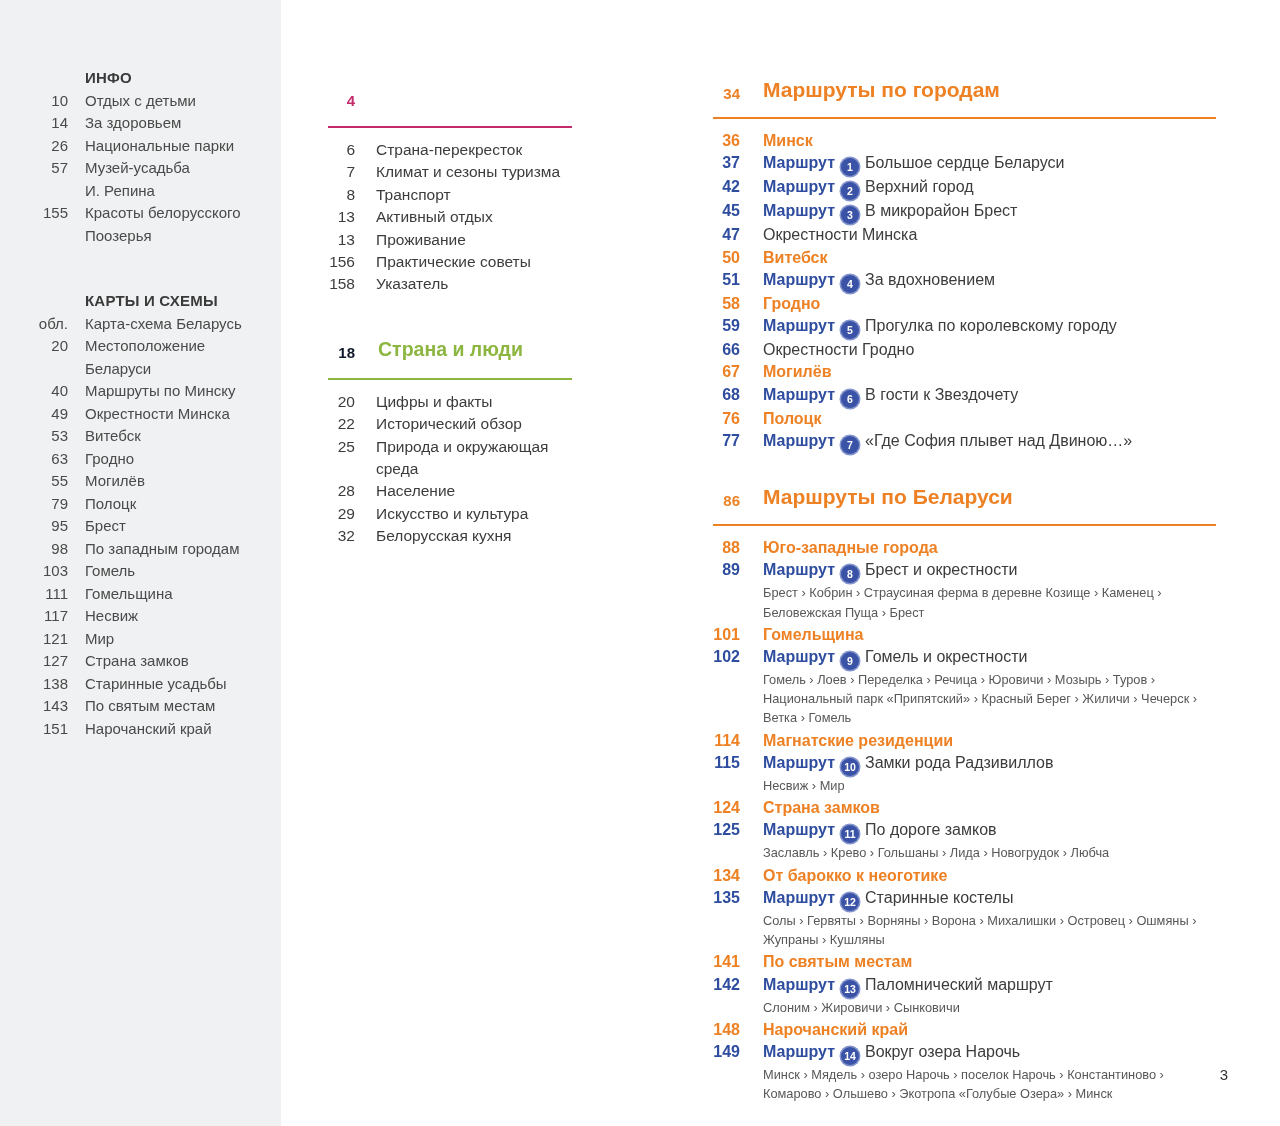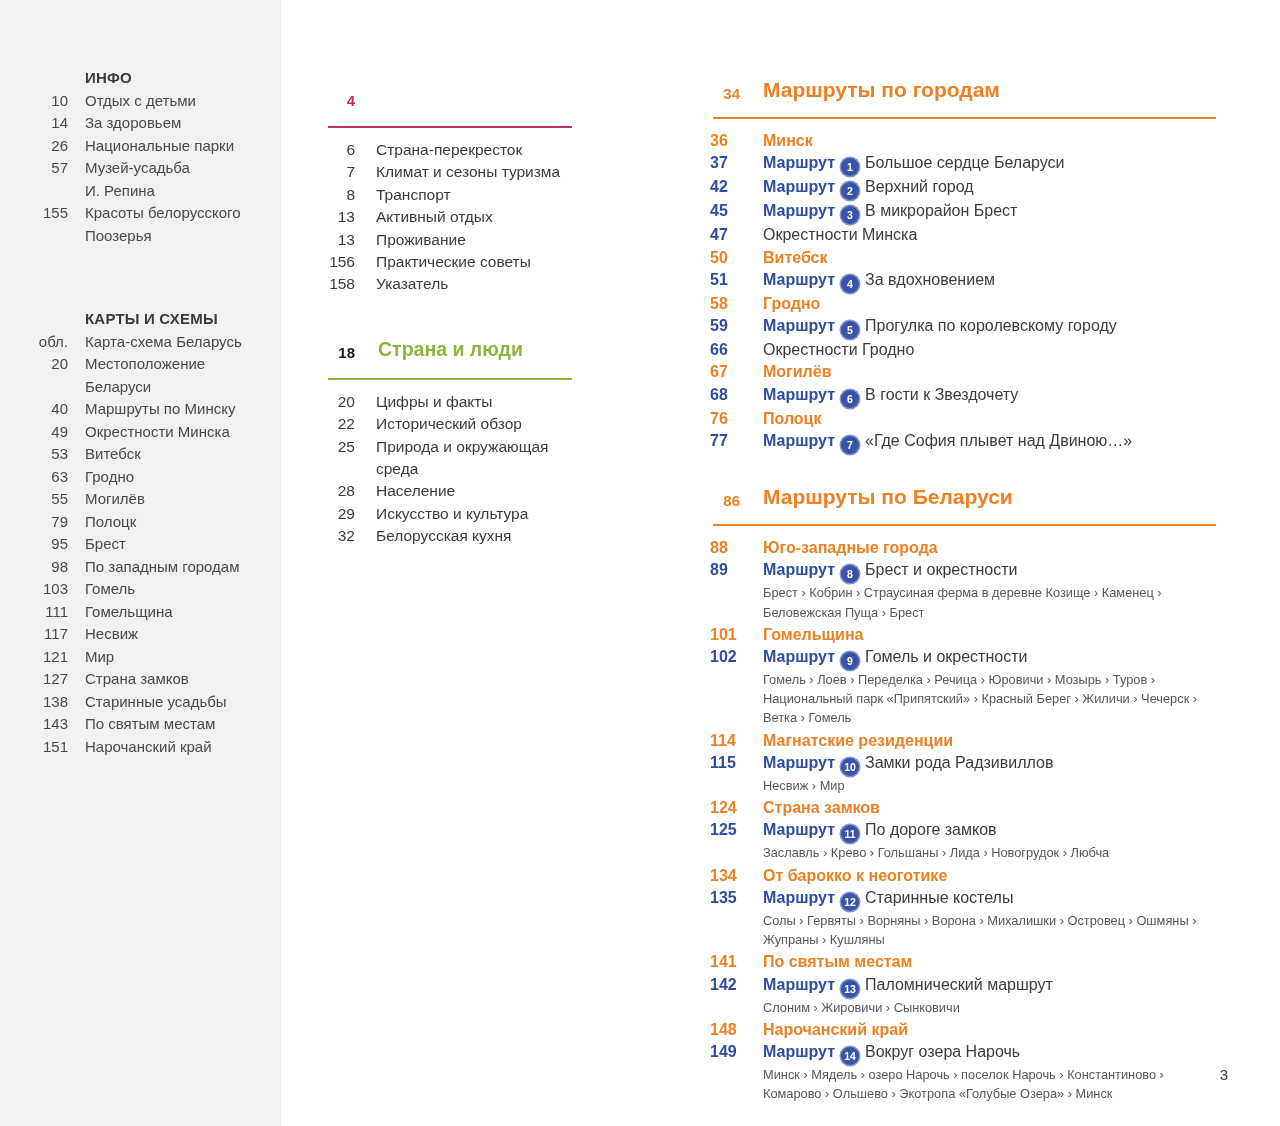--- a/index.html
+++ b/index.html
@@ -2,21 +2,21 @@
 <html style="--orange: #ed8124; --blue: #2e4d9f; --pink: #c32a6a; --green: #8cb640; --text: #3c3c3c; --sidebar_text: #4a4a4a; --sub_text: #58585a; --sidebar_bg: #f0f1f2; --badge_fill: #3a53a6; --badge_ring: #8495cd; --badge_number: #ffffff;"><head>
 <meta charset="utf-8">
 <style>
   *{margin:0;padding:0;box-sizing:border-box}
   html,body{background:#fff}
   body{font-family:"Liberation Sans",sans-serif}
   .page{position:relative;width:1280px;height:1126px;background:#fff;overflow:hidden}
 
   
   .sidebar{position:absolute;left:0;top:0;width:281px;height:1126px;background:var(--sidebar_bg);padding-top:67px}
-  .sb-section + .sb-section{margin-top:61px}
+  .sb-section + .sb-section{margin-top:43px}
   .sb-heading{font-size:15px;font-weight:bold;color:#3a3a3a;line-height:22.5px;margin-left:85px;letter-spacing:.2px}
   .sb-row{display:flex;font-size:15px;line-height:22.5px;color:var(--sidebar_text)}
   .sb-num{flex:none;width:68px;text-align:right}
   .sb-label{margin-left:17px}
 
   
   .middle-col{position:absolute;left:310px;top:85px;width:262px}
   .m-section + .m-section{margin-top:41px}
   .m-head{display:flex}
   .m-head-num{flex:none;width:45px;text-align:right;font-size:15px;font-weight:bold;line-height:24px;padding-top:4px}
@@ -28,21 +28,21 @@
 
   
   .main-col{position:absolute;left:710px;top:76px;width:506px}
   .g-section + .g-section{margin-top:29px}
   .g-head{display:flex}
   .g-head-num{flex:none;width:30px;text-align:right;font-size:15px;font-weight:bold;color:var(--orange);line-height:27px;padding-top:4px}
   .g-head-title{margin-left:23px;font-size:21px;font-weight:bold;color:var(--orange);line-height:27px}
   .g-rule{height:2px;background:var(--orange);margin:10px 0 0 3px}
   .g-entries{margin-top:11px}
   .g-row{display:flex;font-size:16px;line-height:22.3px;color:var(--text)}
-  .g-num{flex:none;width:30px;font-weight:bold;color:var(--blue)}
+  .g-num{flex:none;width:30px;text-align:right;font-weight:bold;color:var(--blue)}
   .g-body{margin-left:23px}
   .g-row.city .g-num{color:var(--orange)}
   .g-row.city .g-body{color:var(--orange);font-weight:bold}
   .route-word{color:var(--blue);font-weight:bold}
   .badge{display:inline-block;width:18px;height:18px;border-radius:50%;background:var(--badge_fill);box-shadow:0 0 0 1.5px var(--badge_ring);color:var(--badge_number);font-size:10.5px;font-weight:bold;text-align:center;line-height:18px;vertical-align:-3px;margin:0 6px}
   .g-sub{font-size:12.8px;line-height:19.2px;color:var(--sub_text);margin:0 0 2px 53px}
 
   .pageno{position:absolute;right:52px;top:1066px;font-size:15px;color:#333}
 </style>
 </head>

